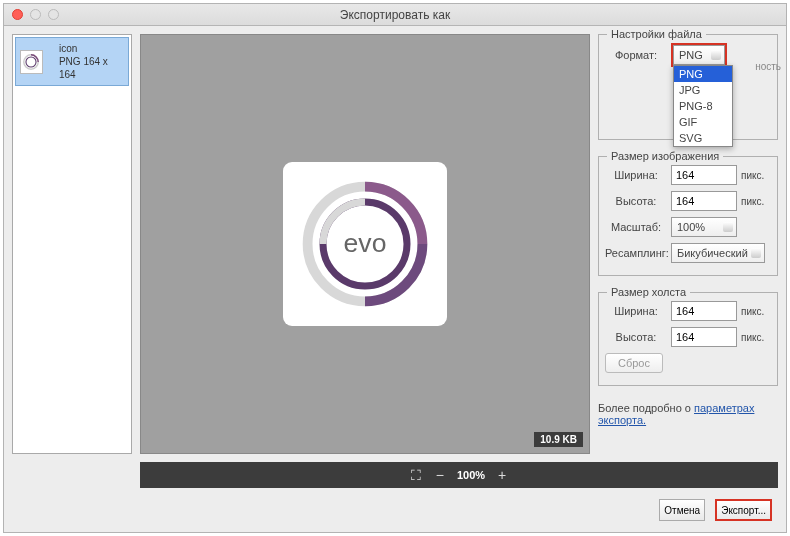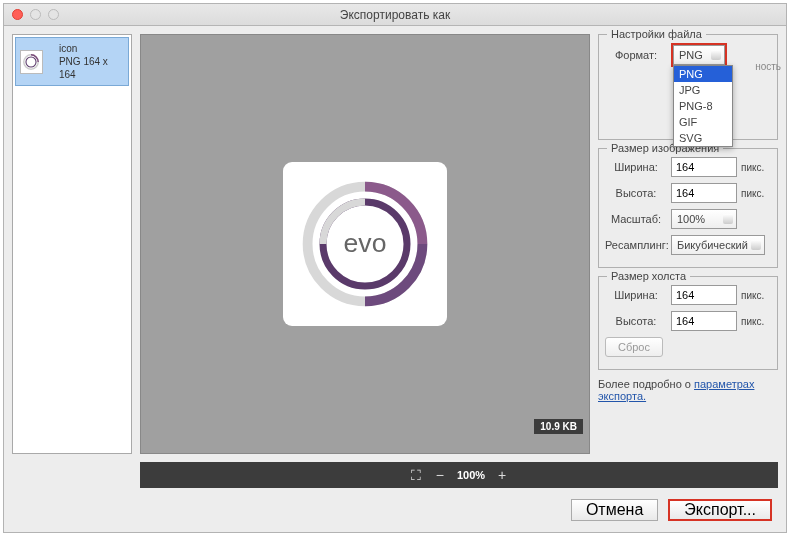--- a/index.html
+++ b/index.html
@@ -13,46 +13,46 @@
 .body { flex: 1; display: flex; flex-direction: column; }
 .main { flex: 1; display: flex; padding: 8px; gap: 8px; }
 .sidebar { width: 120px; background: #fff; border: 1px solid #a9a9a9; }
 .thumb-item { display: flex; align-items: center; gap: 16px; padding: 4px; background: #b4d4f5; border: 1px solid #7aa9d6; margin: 2px; }
 .thumb-img { width: 24px; height: 24px; background: #fff; border: 1px solid #bbb; display: flex; align-items: center; justify-content: center; }
 .thumb-img svg { width: 18px; height: 18px; }
 .thumb-text { font-size: 10px; color: #333; line-height: 1.3; }
 .preview { flex: 1; background: #a0a0a0; border: 1px solid #888; position: relative; display: flex; align-items: center; justify-content: center; }
 .canvas { width: 164px; height: 164px; background: #fff; display: flex; align-items: center; justify-content: center; border-radius: 9px; }
 .canvas svg { width: 140px; height: 140px; }
-.filesize { position: absolute; right: 6px; bottom: 19px; background: #3c3c3c; color: #fff; font-size: 10px; padding: 2px 6px; font-weight: bold; }
+.filesize { position: absolute; right: 6px; bottom: 6px; background: #3c3c3c; color: #fff; font-size: 10px; padding: 2px 6px; font-weight: bold; }
 .zoombar { height: 26px; background: #3c3c3c; display: flex; align-items: center; justify-content: center; gap: 10px; color: #ddd; font-size: 11px; margin: 0 8px 0 136px; }
 .zoombar .zicon { width: 14px; height: 14px; display: flex; align-items: center; justify-content: center; font-size: 14px; cursor: pointer;}
 .zoombar .zval { font-weight: bold; color: #fff; }
-.right { width: 180px; display: flex; flex-direction: column; gap: 8px; font-size: 11px; color: #444; }
+.right { width: 180px; display: flex; flex-direction: column; gap: 16px; font-size: 11px; color: #444; }
 .fieldset { border: 1px solid #b0b0b0; padding: 8px 6px 6px 6px; position: relative; }
 .fieldset .legend { position: absolute; top: -7px; left: 8px; background: #ededed; padding: 0 4px; font-size: 11px; }
 .row { display: flex; align-items: center; margin-bottom: 6px; gap: 4px; }
 .row .lbl { width: 62px; text-align: center; }
 .row input[type=text] { flex: 1; height: 20px; border: 1px solid #999; background: #fff; padding: 8px 4px; font-size: 11px; width: 60px; }
 .row .unit { width: 30px; font-size: 10px; }
 .select-wrap { position: relative; flex: 1; }
 .select { height: 20px; border: 1px solid #999; background: linear-gradient(#fff,#eee); padding: 0 16px 0 5px; font-size: 11px; display: flex; align-items: center; cursor: pointer; position: relative;}
 .select::after { content:""; position:absolute; right: 3px; top: 4px; width: 10px; height: 10px; background: linear-gradient(#fff,#ccc); border-radius: 2px; }
 .select .updown { position:absolute; right:4px; font-size:7px; line-height:5px; color:#555; top:4px; }
 .highlight-box { border: 2px solid #d63324 !important; }
 .format-row .select-wrap { width: 56px; flex:none;}
 .dropdown { position: absolute; top: 20px; left: 0; width: 60px; background: #fff; border: 1px solid #888; z-index: 10; box-shadow: 0 2px 6px rgba(0,0,0,.3); }
 .dropdown div { padding: 2px 5px; font-size: 11px; cursor: pointer;}
 .dropdown .sel { background: #2560d8; color: #fff; }
 .reset-row { text-align: right; }
 .reset-btn { height: 20px; padding: 0 12px; background: linear-gradient(#fff,#eee); border: 1px solid #bbb; border-radius: 3px; font-size: 11px; color: #999; cursor: default; }
 .link-text { font-size: 11px; color: #444; }
 .link-text a { color: #2255aa; text-decoration: underline; cursor: pointer;}
 .footer { height: 44px; display: flex; align-items: center; justify-content: flex-end; gap: 10px; padding: 0 14px; }
-.btn { height: 22px; padding: 0 14px; background: linear-gradient(#fff,#e9e9e9); border: 1px solid #aaa; border-radius: 0; font-size: 16px; cursor: pointer; }
+.btn { height: 22px; padding: 0 4px; background: linear-gradient(#fff,#e9e9e9); border: 1px solid #aaa; border-radius: 0; font-size: 10px; cursor: pointer; }
 .btn.export { border: 2px solid #d63324; }
 .hidden-text { color: #888; font-size: 10px; position:absolute; right:-4px; top:26px;}
 </style>
 </head>
 <body>
 
 <div class="window">
   <div class="titlebar">
     <div class="traffic">
       <div class="tl red"></div>

